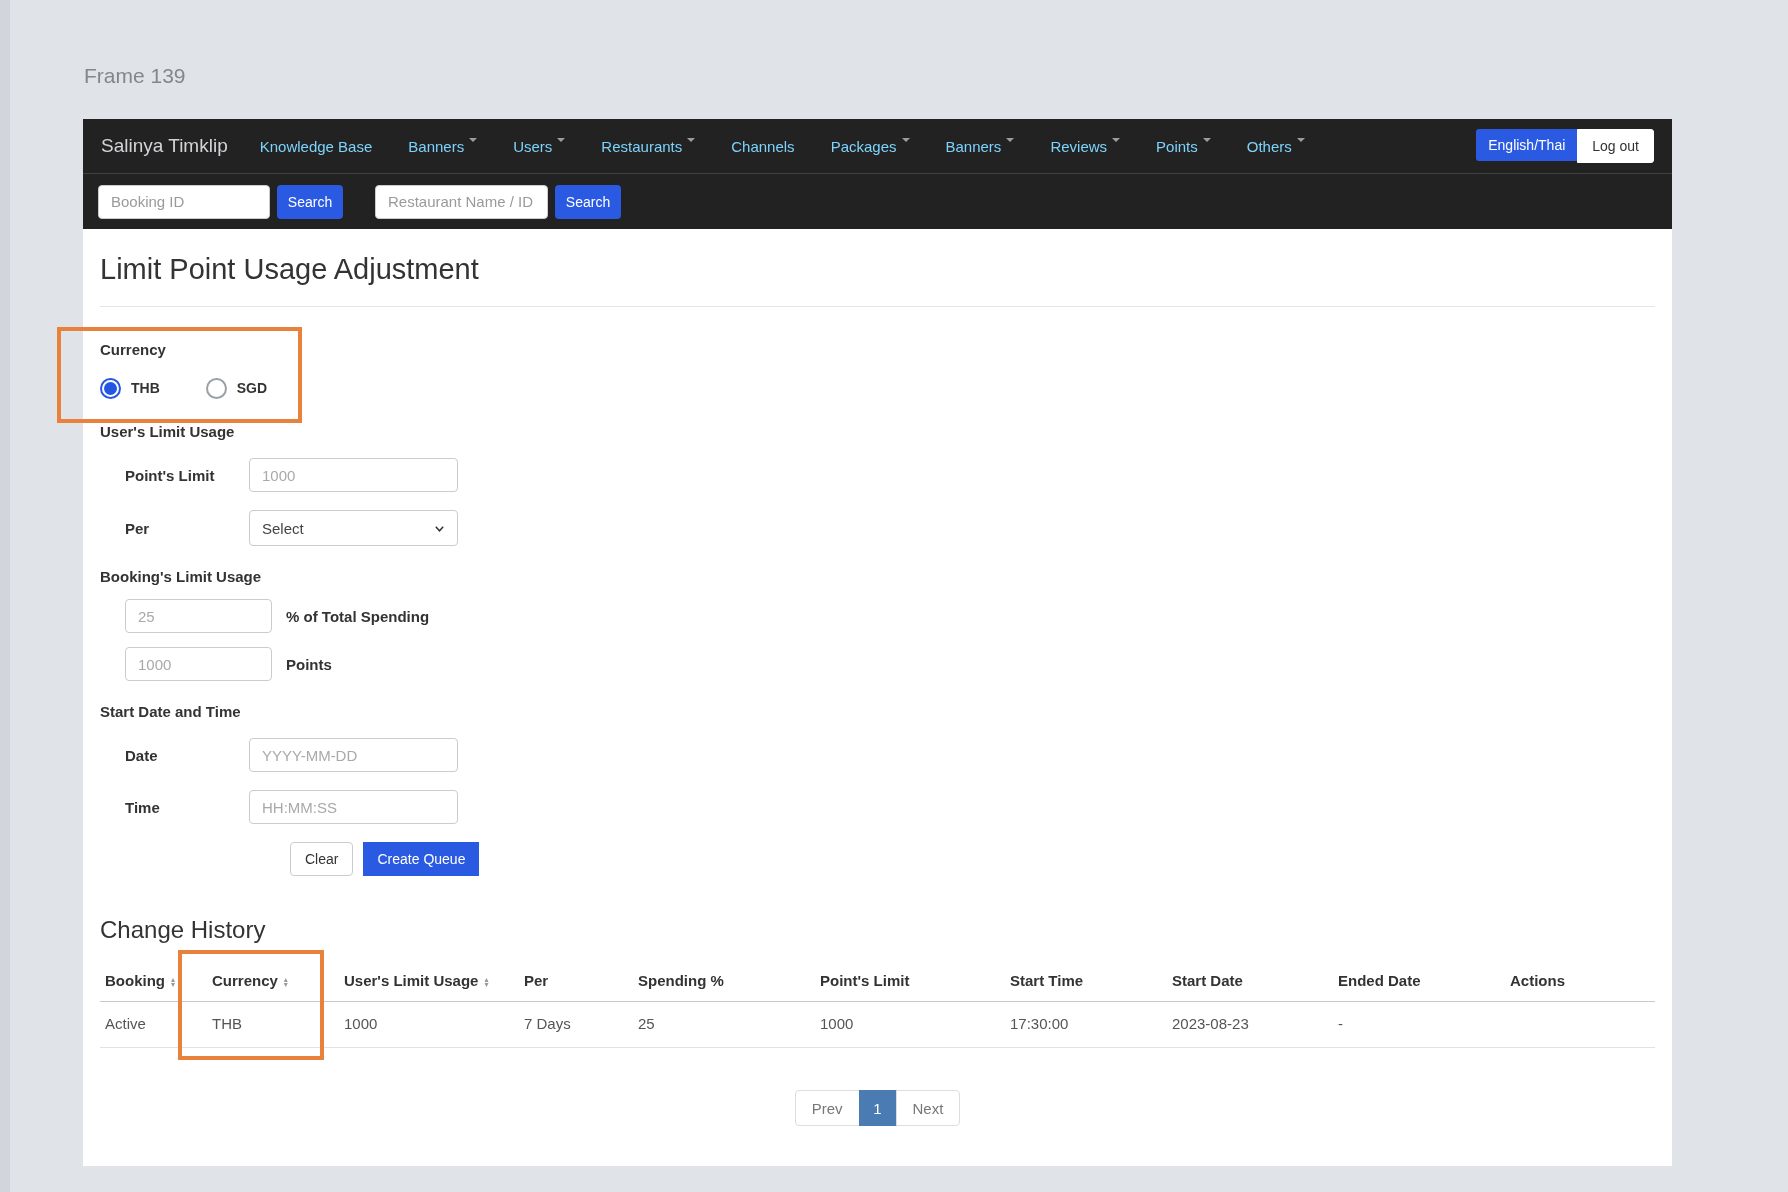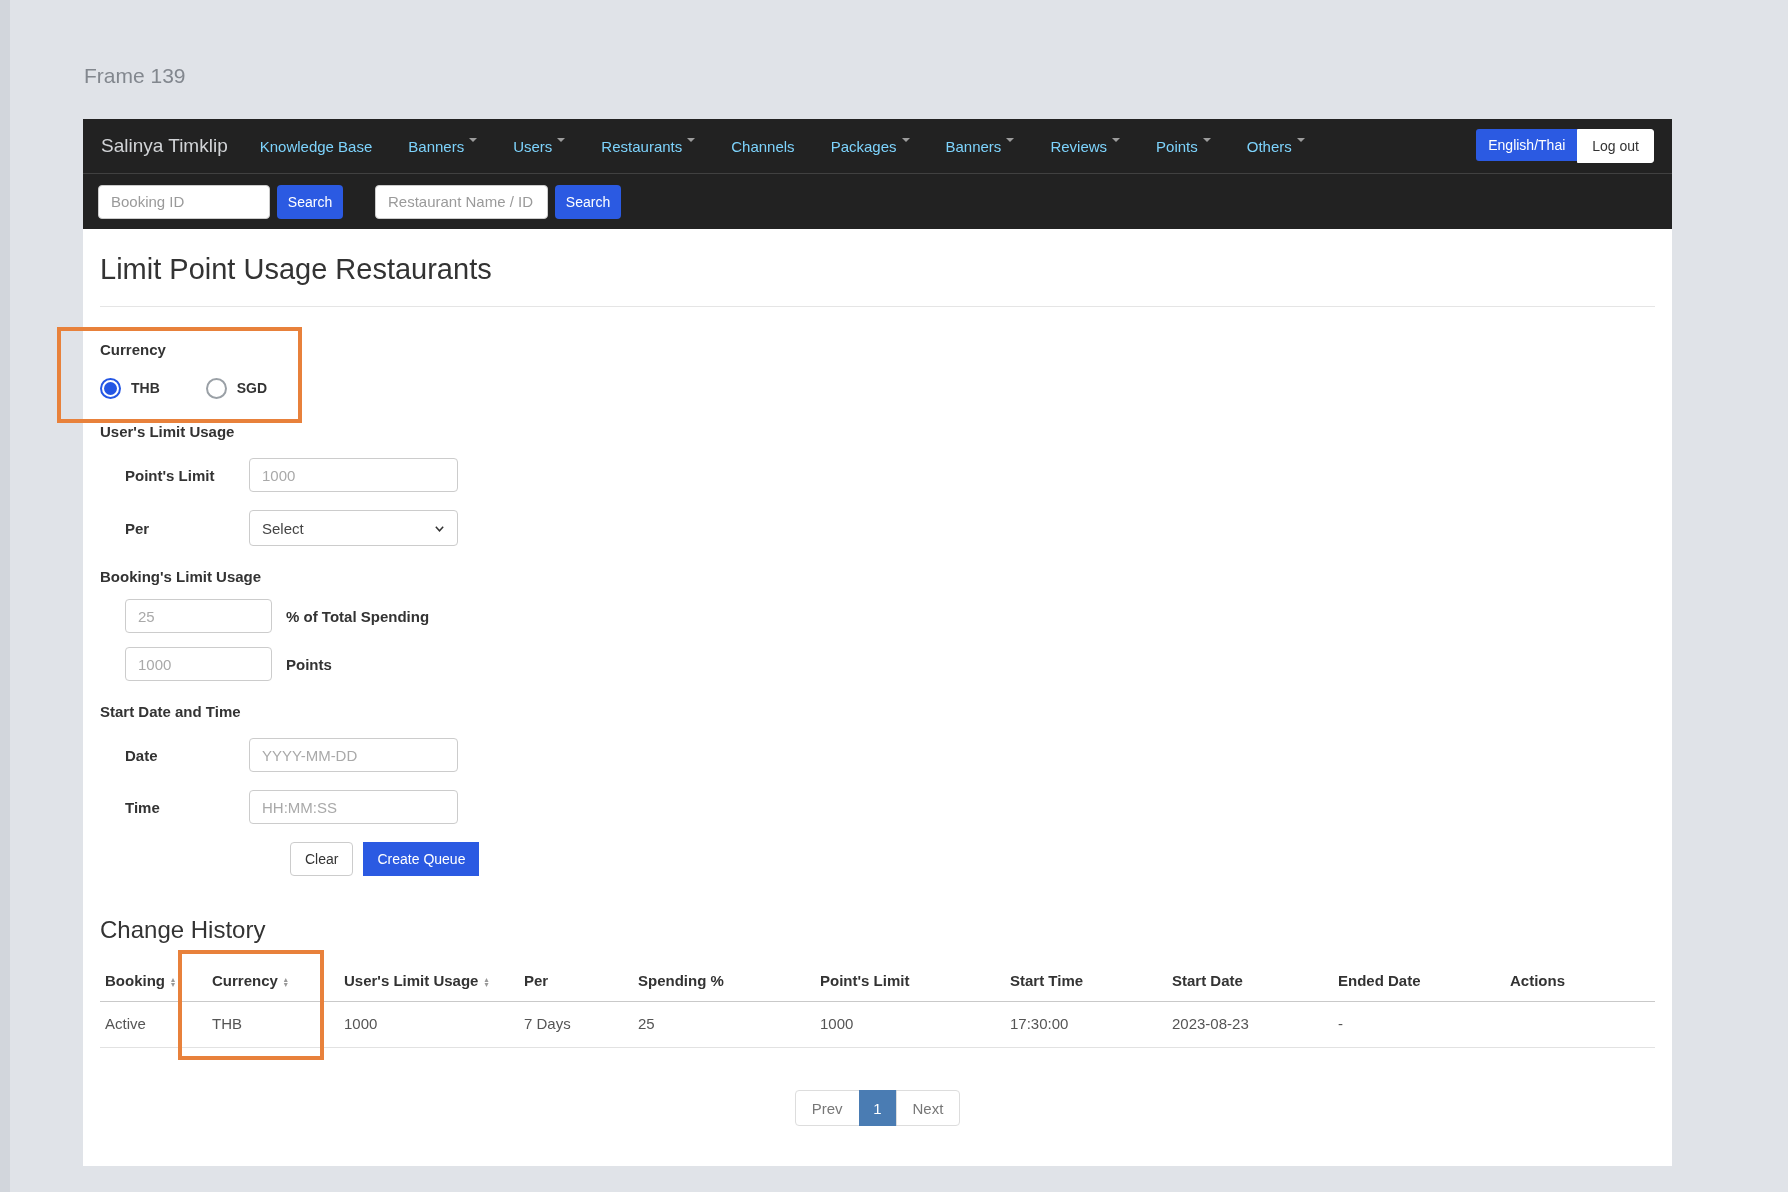--- a/index.html
+++ b/index.html
@@ -135,21 +135,21 @@
   </div>
 
   <div class="search-row">
     <input class="search-input" placeholder="Booking ID" style="">
     <button class="btn btn-search">Search</button>
     <input class="search-input second" placeholder="Restaurant Name / ID" style="">
     <button class="btn btn-search">Search</button>
   </div>
 
   <div class="content">
-    <div class="page-title">Limit Point Usage Restaurants</div>
+    <div class="page-title">Limit Point Usage Adjustment</div>
 
     <div class="currency-block">
       <div class="annotation" id="annot-currency"></div>
       <div class="group-label">Currency</div>
       <div class="radio-row">
         <span class="radio-option">
           <span class="radio-circle checked"></span>
           <span class="radio-label">THB</span>
         </span>
         <span class="radio-option">

